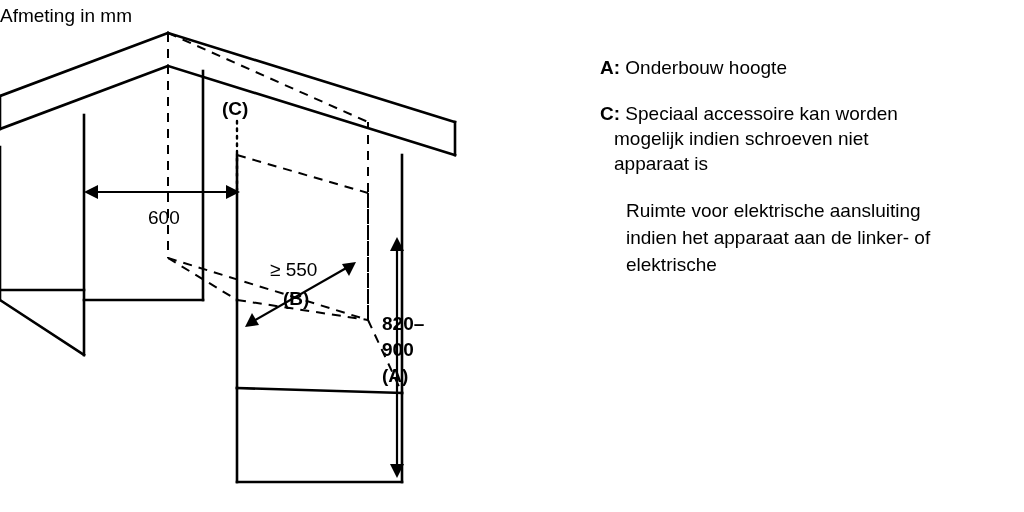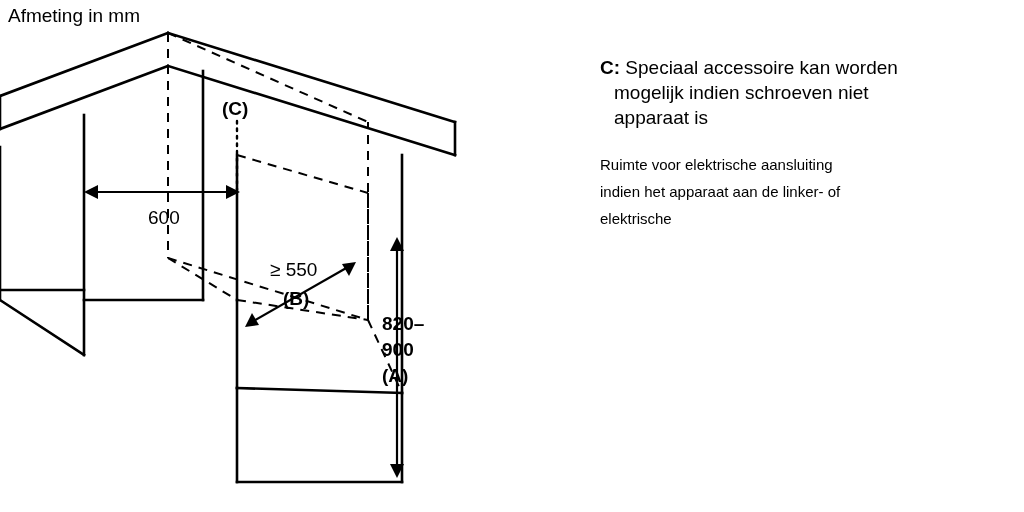--- a/index.html
+++ b/index.html
@@ -22,21 +22,21 @@
   }
   .diagram-area {
     position: absolute;
     left: 0;
     top: 0;
     width: 590px;
     height: 512px;
   }
   .diagram-title {
     position: absolute;
-    left: 8px;
+    left: 0;
     top: 4px;
     font-size: 19px;
     line-height: 24px;
     white-space: nowrap;
   }
   svg.line-art {
     position: absolute;
     left: 0;
     top: 0;
   }
@@ -63,23 +63,24 @@
     margin-bottom: 21px;
   }
   .legend-item .key {
     font-weight: bold;
   }
   .legend-item .indent {
     display: block;
     padding-left: 14px;
   }
   .legend-note {
-    font-size: 15px;
+    font-size: 19px;
     line-height: 27px;
     margin-top: 8px;
+    margin-left: 26px;
   }
 </style>
 </head>
 <body>
 
 <div id="root">
 
   <div class="diagram-area">
 
     <div class="diagram-title">Afmeting in mm</div>
@@ -148,20 +149,24 @@
       <text class="svg-label-bold" x="283" y="305">(B)</text>
       <text class="svg-label-bold" x="222" y="115">(C)</text>
       <text class="svg-label-bold" x="382" y="330">820–</text>
       <text class="svg-label-bold" x="382" y="356">900</text>
       <text class="svg-label-bold" x="382" y="382">(A)</text>
     </svg>
   </div>
 
   <div class="legend">
 
+    <div class="legend-item">
+      <span class="key">A:</span>
+      <span>Onderbouw hoogte</span>
+    </div>
 
 
     <div class="legend-item">
       <span class="key">C:</span>
       <span>Speciaal accessoire kan worden</span>
       <span class="indent">mogelijk indien schroeven niet</span>
       <span class="indent">apparaat is</span>
     </div>
 
     <div class="legend-note">

